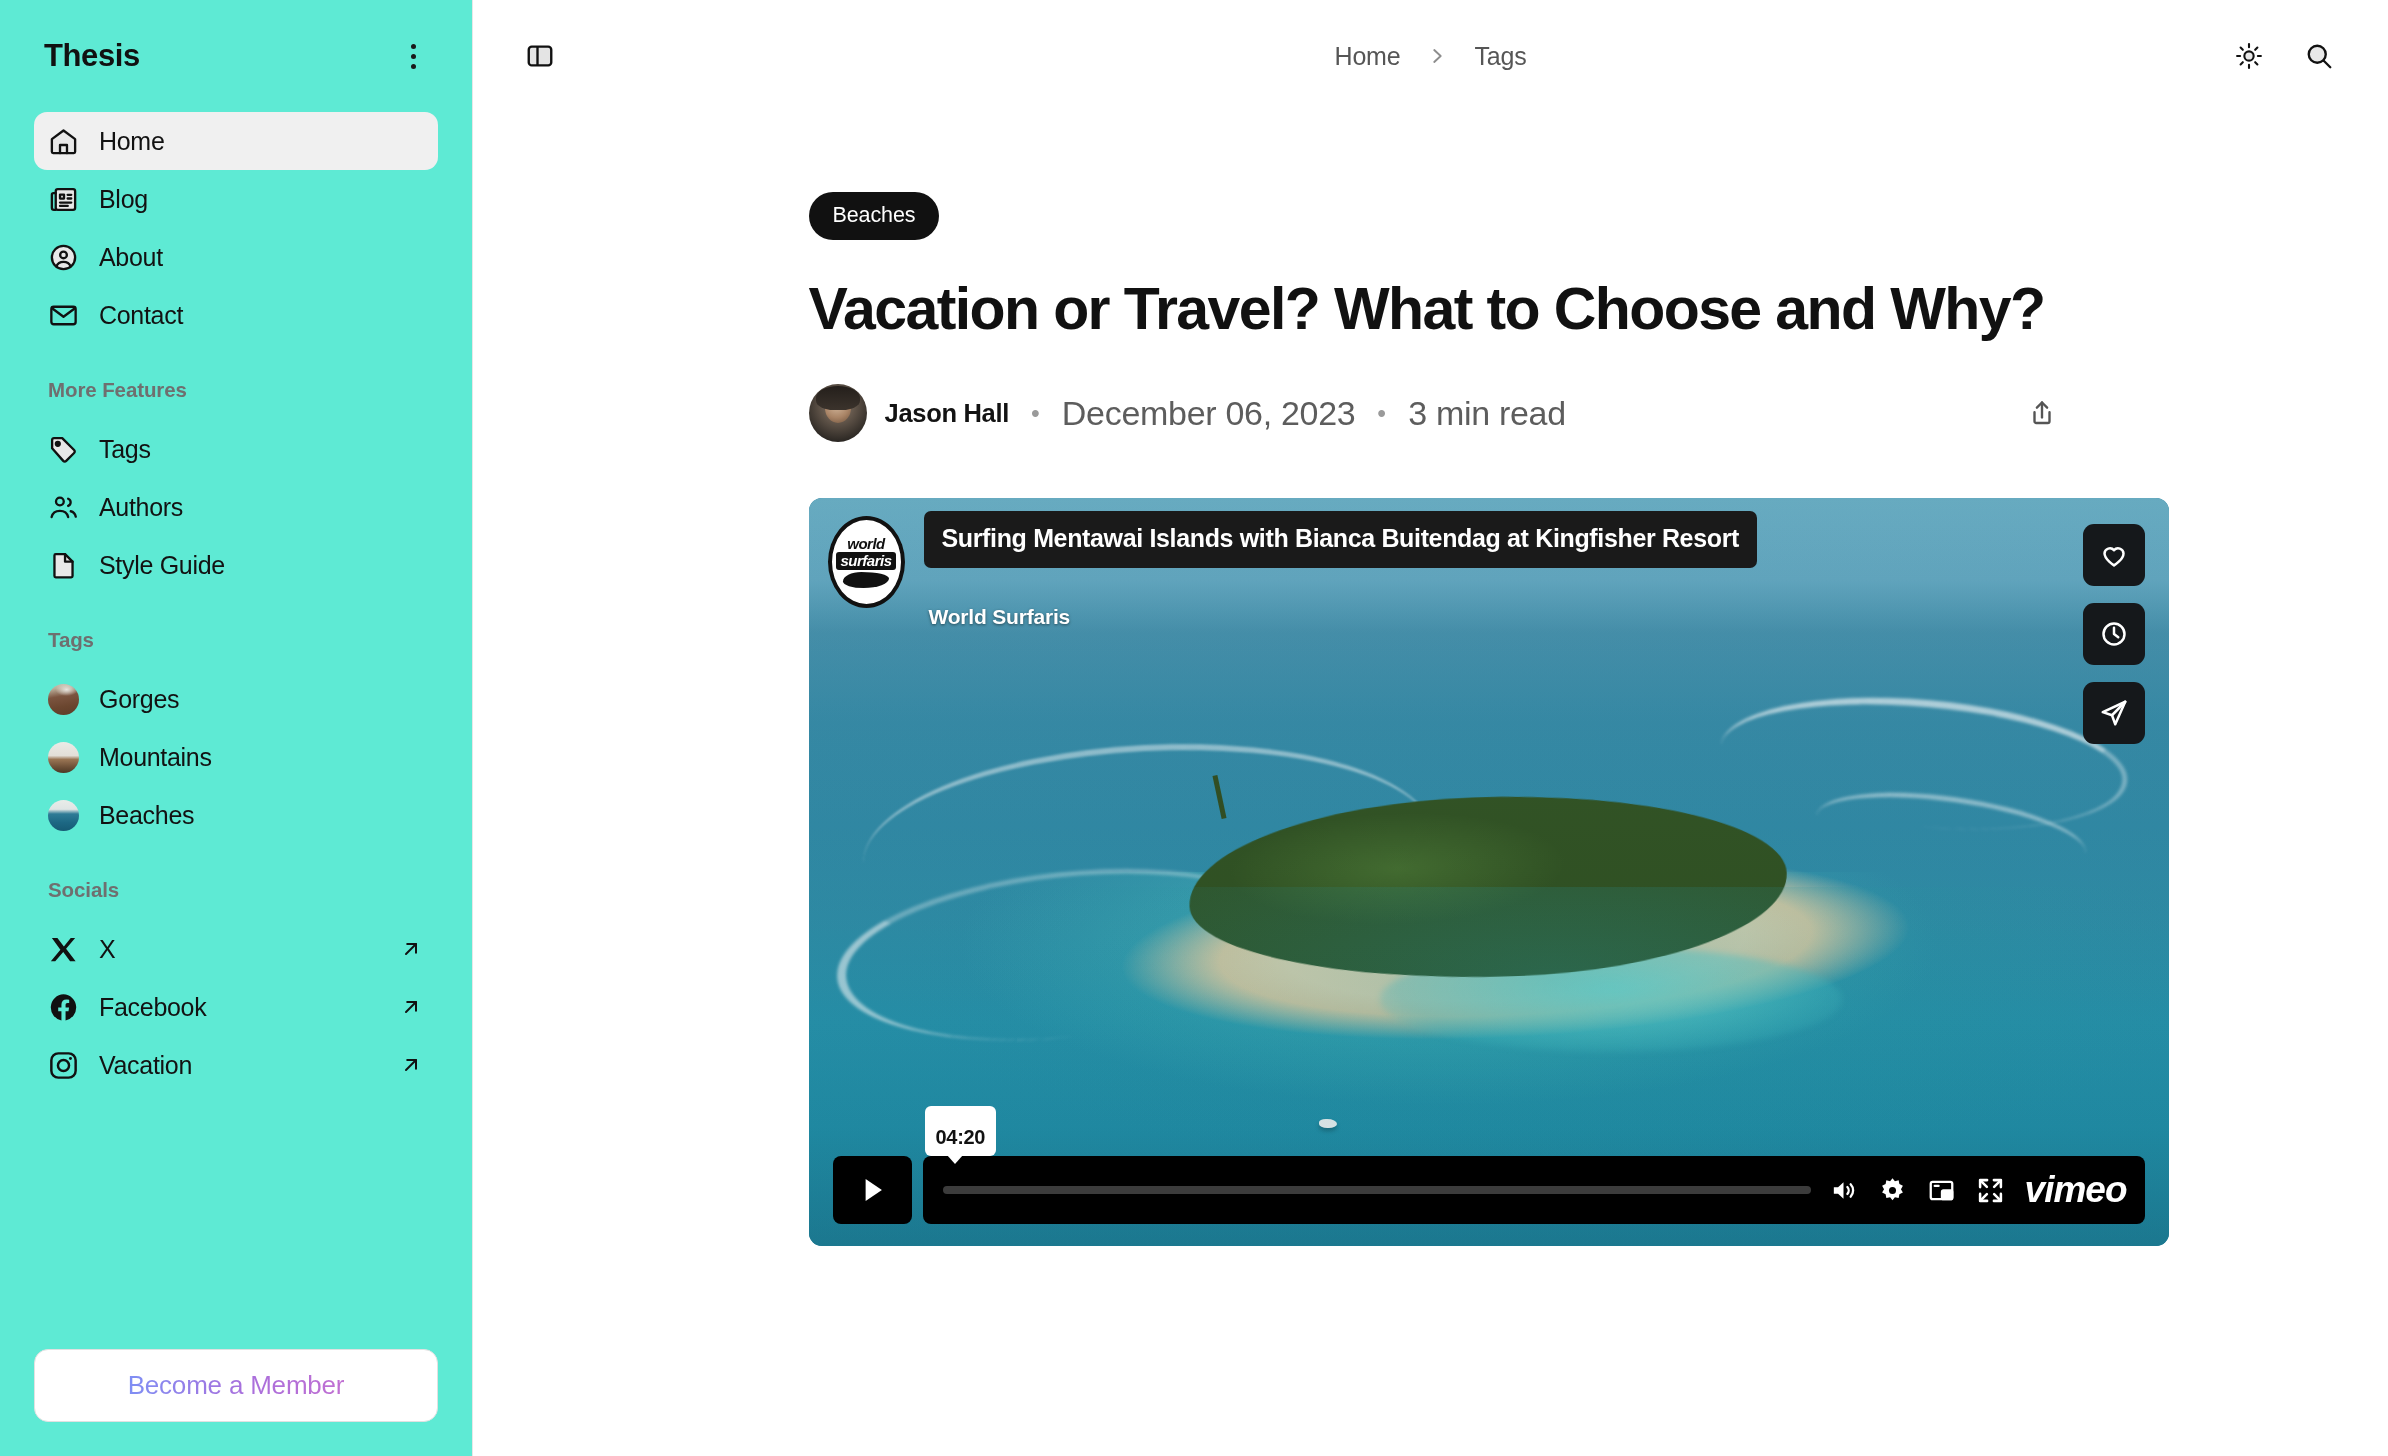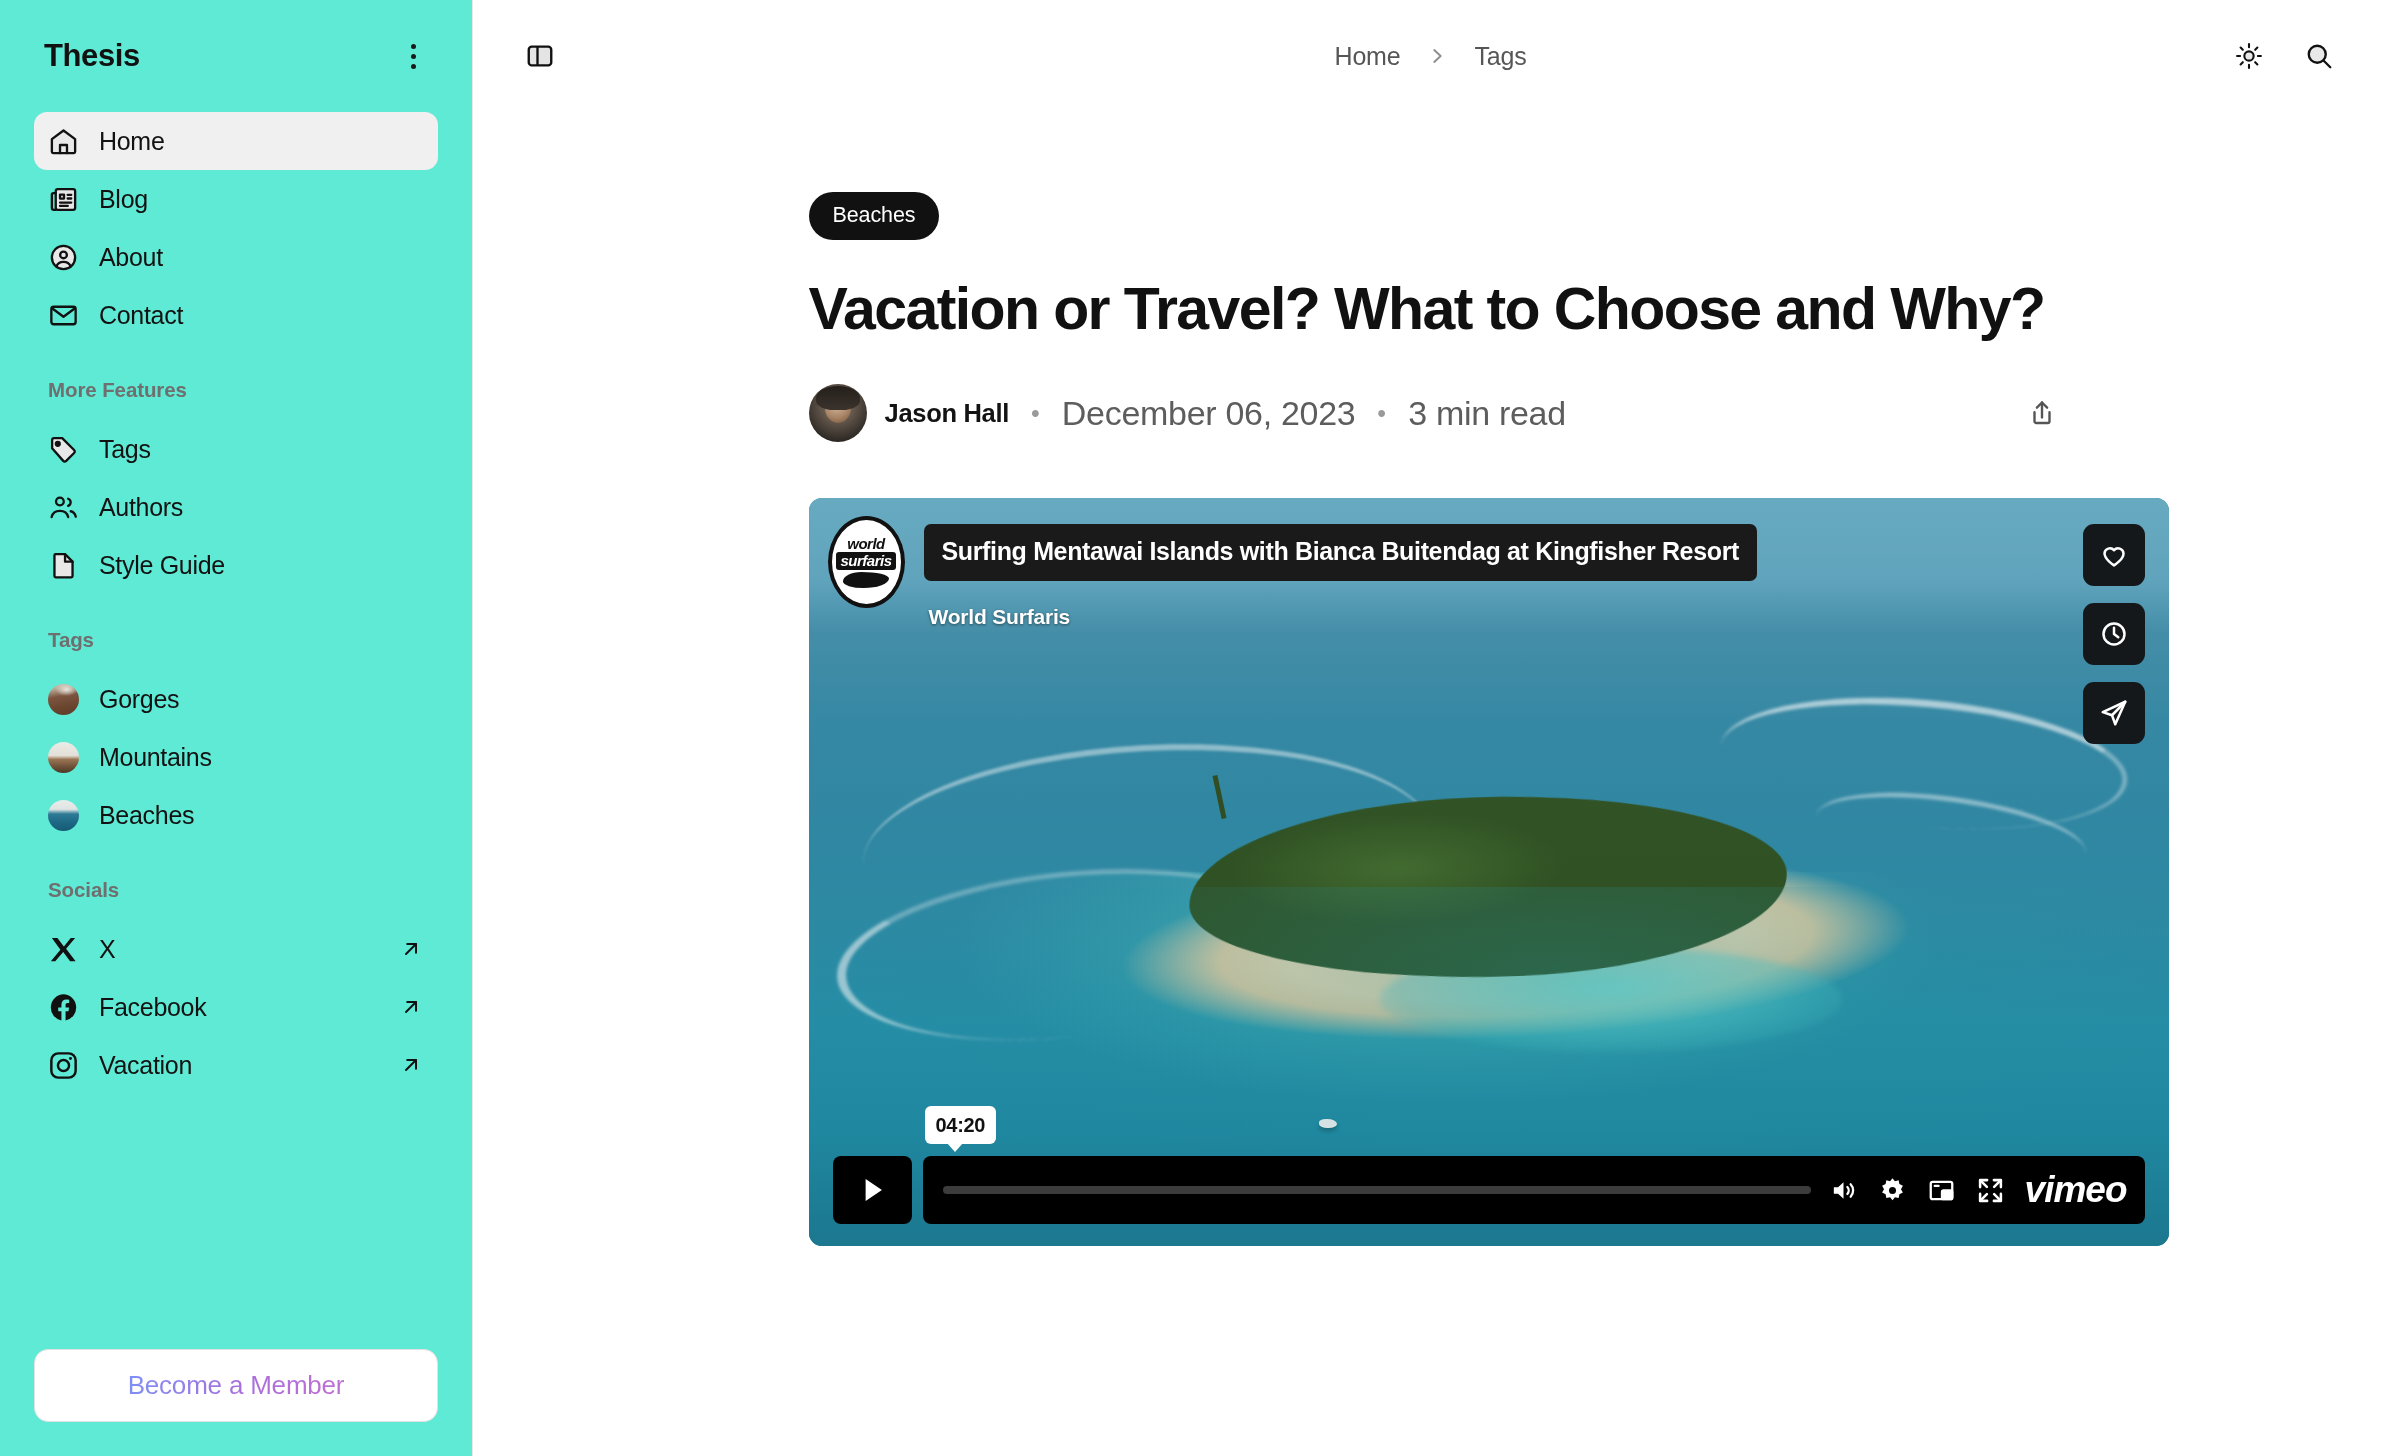--- a/index.html
+++ b/index.html
@@ -294,21 +294,21 @@
     background: #ffffff; border: 4px solid #111;
     display:flex; flex-direction:column; align-items:center; justify-content:center;
     overflow:hidden;
   }
   .v-logo .w1 { font-size: 15px; font-weight: 800; font-style: italic; color:#111; line-height:1; letter-spacing:-.5px; }
   .v-logo .w2 { font-size: 15px; font-weight: 800; font-style: italic; color:#fff; background:#111; padding:1px 4px; border-radius:3px; line-height:1.1; letter-spacing:-.5px; margin-top:1px;}
   .v-logo .blob { width:46px; height:16px; margin-top:2px; background:#111;
       border-radius: 40% 60% 55% 45% / 60% 40% 60% 40%; }
 
   .v-title {
-    position: absolute; left: 115px; top: 26px;
+    position: absolute; left: 115px; top: 13px;
     background: #1a1a1a;
     border-radius: 7px;
     padding: 13px 18px 15px;
     max-width: 920px;
   }
   .v-title span { color:#fff; font-size: 25px; font-weight:700; letter-spacing:-.35px; white-space:nowrap; }
   .v-owner {
     position:absolute; left: 120px; top: 107px;
     color:#fff; font-size: 21px; font-weight: 700; letter-spacing:-.2px;
     text-shadow: 0 1px 3px rgba(0,0,0,.5);
@@ -333,21 +333,21 @@
     flex: 1 1 auto; height: 68px; border-radius: 8px; background:#000;
     display:flex; align-items:center; padding: 0 18px 0 20px; gap: 18px;
     position: relative;
   }
   .v-track {
     flex: 1 1 auto; height: 8px; border-radius: 5px; background: #3c3c3c;
     cursor:pointer;
   }
   .v-tip {
     position:absolute; left: 2px; top: -50px;
-    background:#fff; border-radius: 6px; padding: 8px 11px 7px;
+    background:#fff; border-radius: 6px; padding: 20px 11px 7px;
     font-size: 20px; font-weight: 600; color:#111; letter-spacing:-.3px;
   }
   .v-tip::after {
     content:""; position:absolute; left: 22px; bottom: -8px;
     border-left: 8px solid transparent; border-right: 8px solid transparent;
     border-top: 9px solid #fff;
   }
   .v-icons { display:flex; align-items:center; gap: 20px; }
   .v-icons .ic { cursor:pointer; display:flex; align-items:center; }
   .v-vimeo { font-size: 37px; font-weight: 800; font-style: italic; color:#fff; letter-spacing:-1px; cursor:pointer; }

